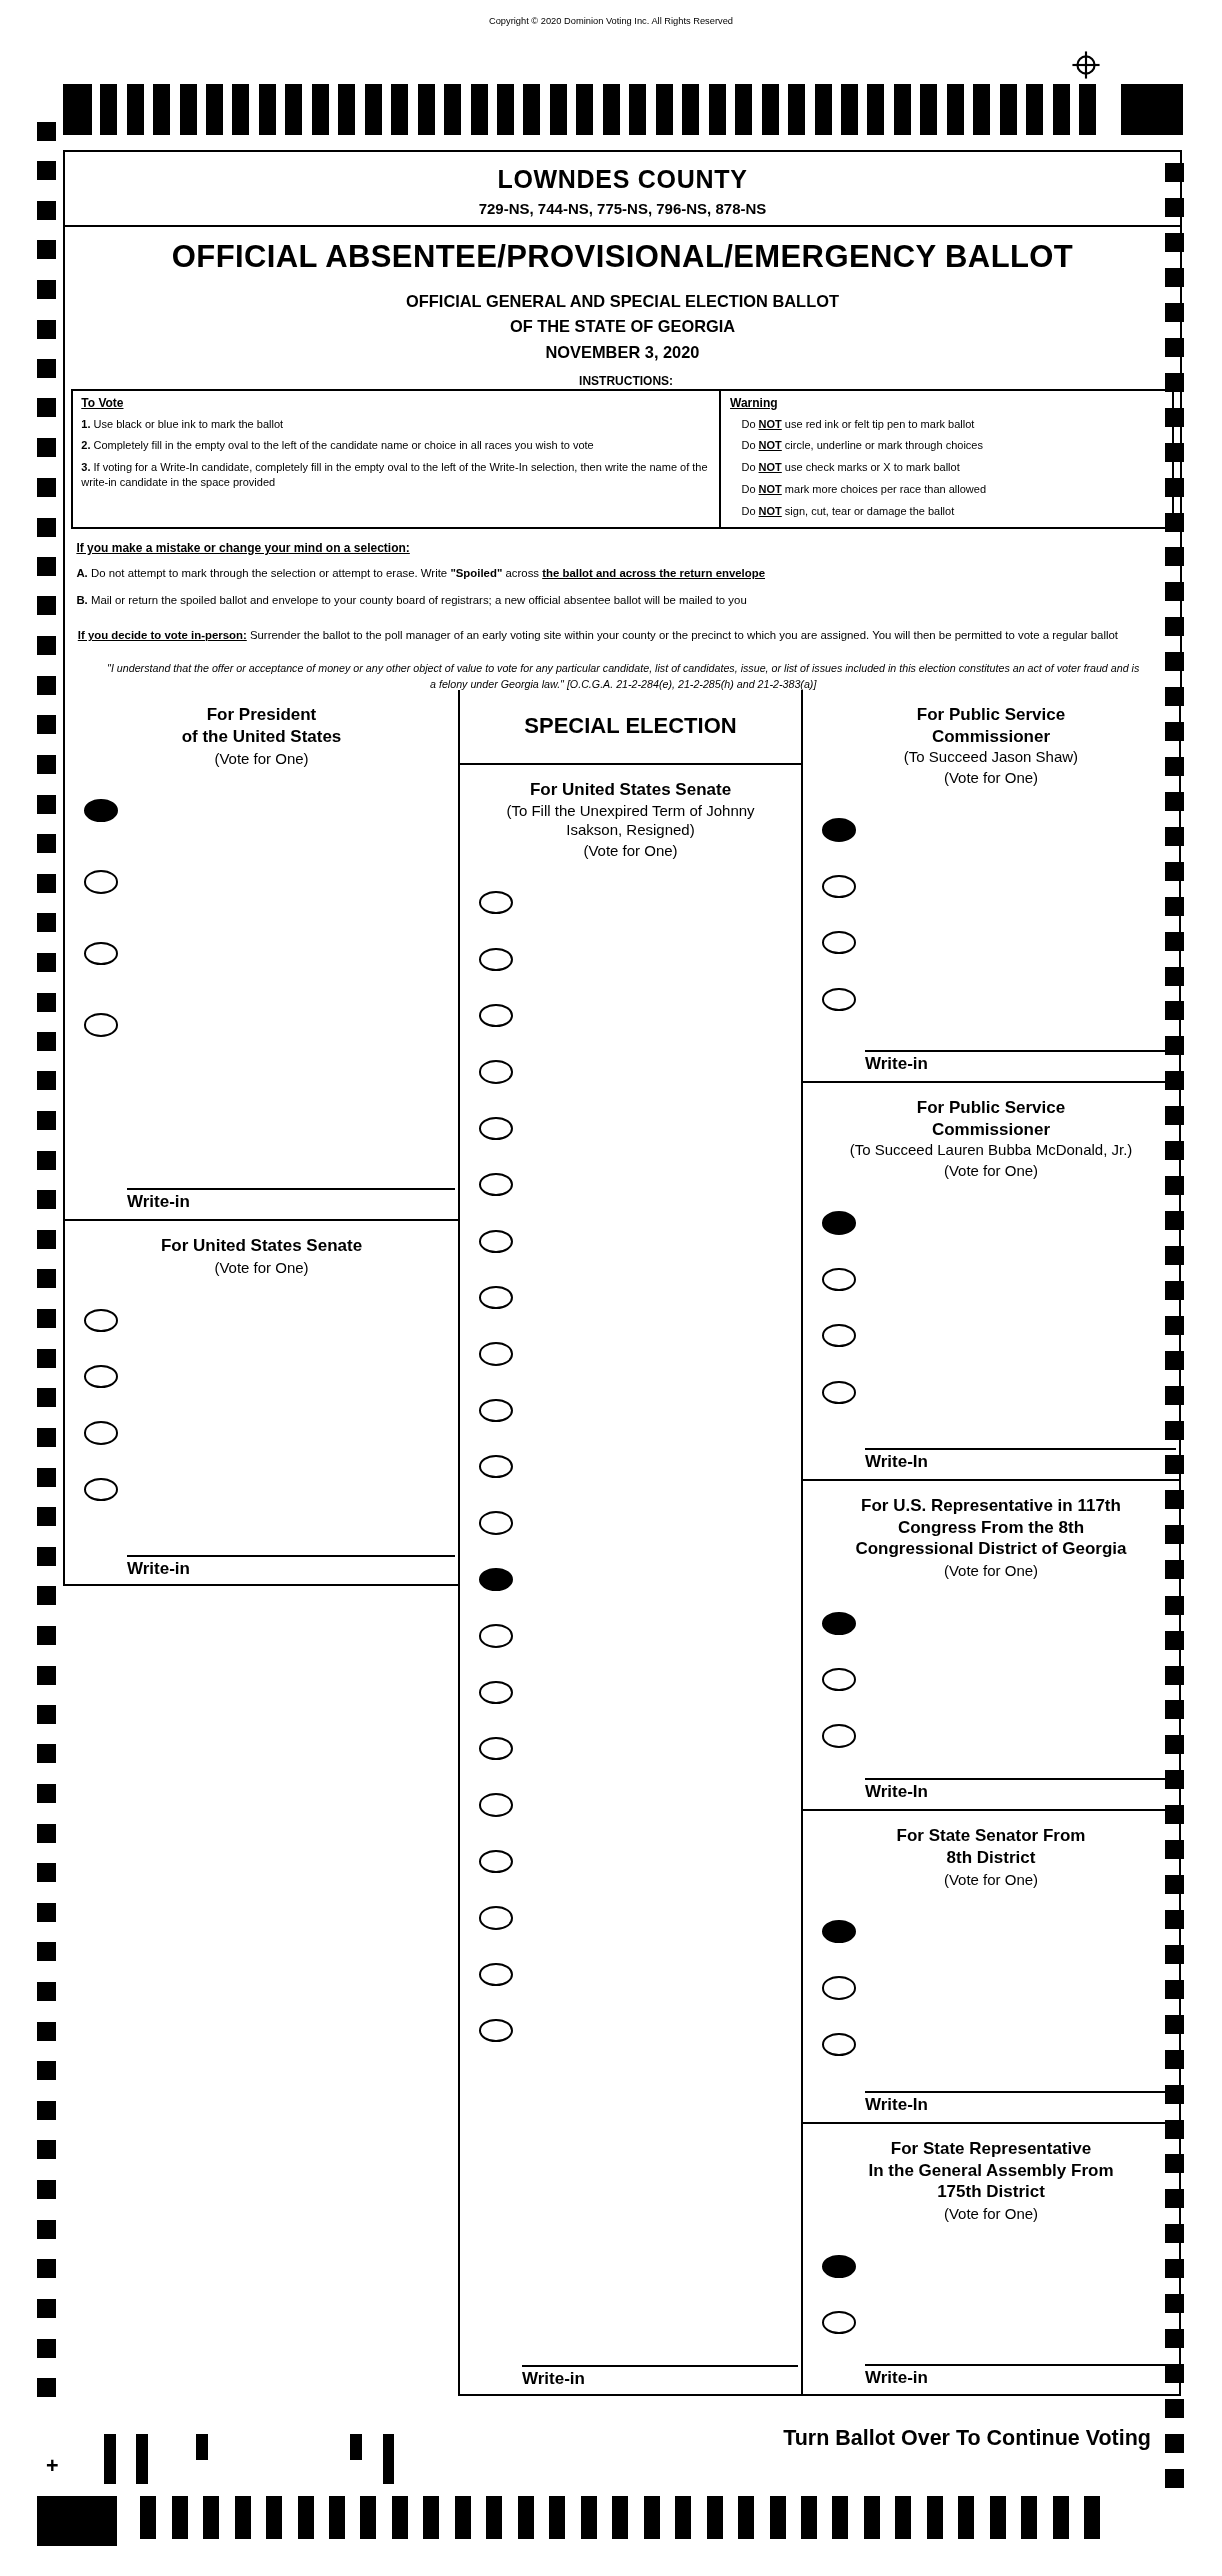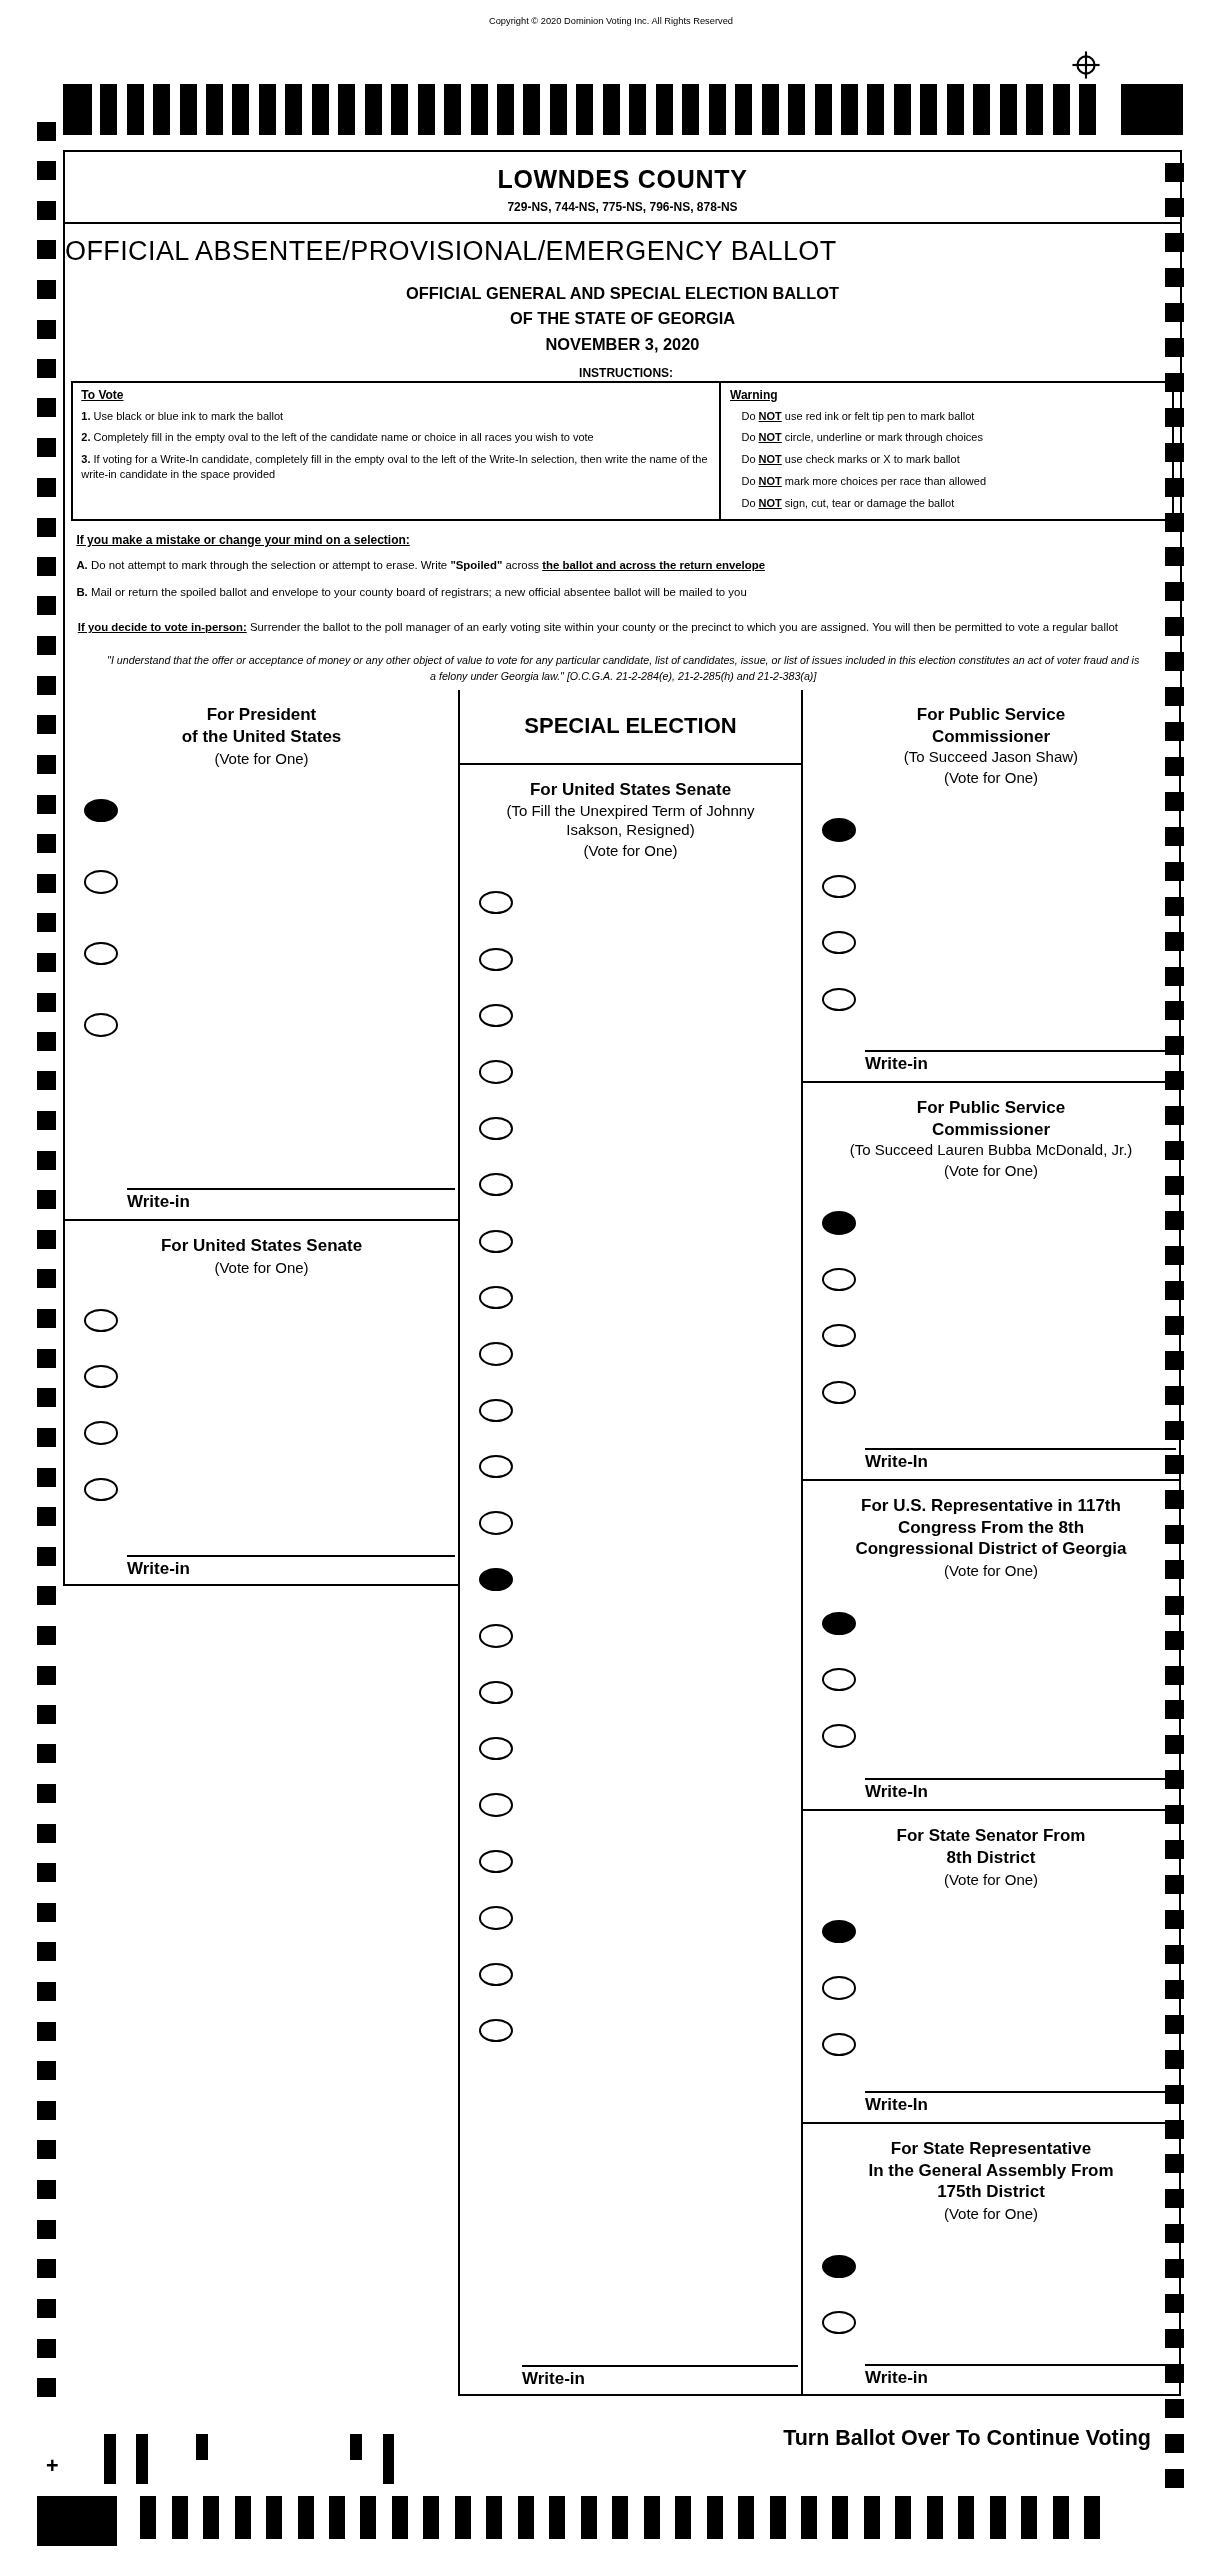--- a/index.html
+++ b/index.html
@@ -4,22 +4,22 @@
 <style>
   html,body{margin:0;padding:0;background:#fff;}
   body{width:1222px;height:2576px;position:relative;font-family:"Liberation Sans",sans-serif;color:#000;overflow:hidden;}
   .mark{position:absolute;background:#000;}
   #copyright{position:absolute;top:15.7px;left:0;width:100%;text-align:center;font-size:9.3px;}
   #crosshair{position:absolute;left:1071px;top:50px;}
   
   #header-box{position:absolute;left:63px;top:150px;width:1119px;border:2.1px solid #000;box-sizing:border-box;background:#fff;}
   #county-block{border-bottom:2.1px solid #000;text-align:center;padding:13px 0 8.6px;}
   #county{font-size:25px;font-weight:bold;letter-spacing:0.7px;}
-  #precincts{font-size:12px;font-weight:bold;margin-top:5.7px;}
-  #ballot-type{font-size:27px;font-weight:normal;text-align:left;margin-top:11.4px;letter-spacing:0.4px;}
+  #precincts{font-size:15px;font-weight:bold;margin-top:5.7px;}
+  #ballot-type{font-size:31px;font-weight:bold;text-align:center;margin-top:11.4px;letter-spacing:0.4px;}
   #election-lines{font-weight:bold;font-size:16.4px;text-align:center;margin-top:14.3px;line-height:1.55;}
   #instructions-label{font-size:12px;font-weight:bold;margin:8.6px 0 1.4px 7.2px;text-align:center;}
   #instr-box{margin:0 5.7px;border:2.1px solid #000;display:flex;}
   .instr-col-left{width:59%;border-right:2.1px solid #000;padding:4.3px 8.6px 8.6px;box-sizing:border-box;}
   .instr-col-right{width:41%;padding:4.3px 8.6px 8.6px;box-sizing:border-box;}
   .box-title{font-size:12px;font-weight:bold;text-decoration:underline;}
   .tv-item,.warn-item{font-size:11px;margin-top:7px;line-height:1.35;}
   .warn-item{padding-left:11.4px;}
   .num{font-weight:bold;}
   .not{font-weight:bold;text-decoration:underline;}

